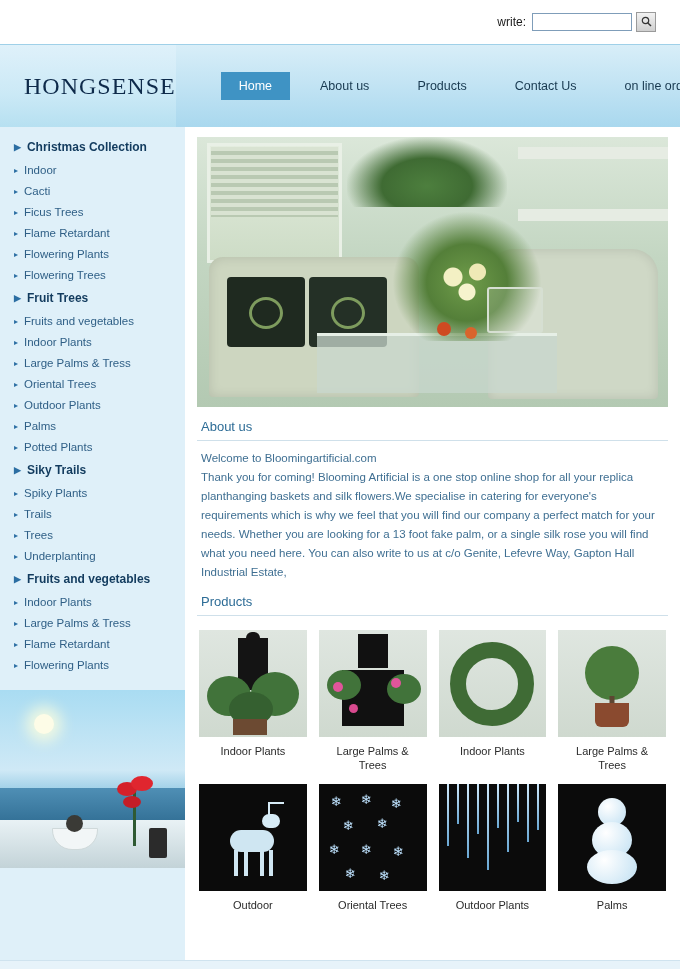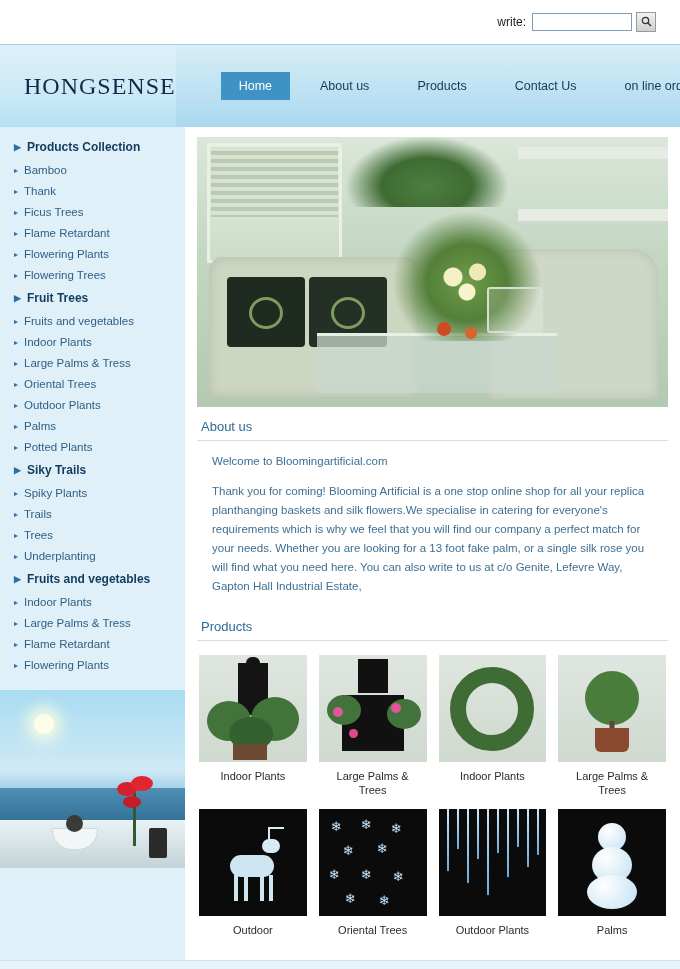--- a/index.html
+++ b/index.html
@@ -196,21 +196,21 @@
     padding: 12px 0 6px 4px;
     border-bottom: 1px solid #cfe0ea;
     margin-bottom: 8px;
   }
   .about-text {
     font-size: 11.5px;
     color: #3f6f92;
     line-height: 19px;
     padding: 0 4px;
   }
-  .about-text p { margin: 11px; }
+  .about-text p { margin: 0; }
 
   .prod-grid {
     display: grid;
     grid-template-columns: repeat(4, 1fr);
     gap: 8px 12px;
     padding: 6px 2px 0 2px;
   }
   .prod-cell { text-align: center; }
   .prod-img {
     width: 100%;
@@ -285,29 +285,29 @@
       <div class="nav-item">Contact Us</div>
       <div class="nav-item">on line order</div>
     </div>
   </div>
 
   <div class="body-wrap">
 
     <div class="sidebar">
       <div class="cat main">
           <span class="arrow">▶</span>
-          <span>Products Collection</span>
-        </div>
-      <div class="cat sub">
-          <span class="arrow">▸</span>
-          <span>Bamboo</span>
-        </div>
-      <div class="cat sub">
-          <span class="arrow">▸</span>
-          <span>Thank</span>
+          <span>Christmas Collection</span>
+        </div>
+      <div class="cat sub">
+          <span class="arrow">▸</span>
+          <span>Indoor</span>
+        </div>
+      <div class="cat sub">
+          <span class="arrow">▸</span>
+          <span>Cacti</span>
         </div>
       <div class="cat sub">
           <span class="arrow">▸</span>
           <span>Ficus Trees</span>
         </div>
       <div class="cat sub">
           <span class="arrow">▸</span>
           <span>Flame Retardant</span>
         </div>
       <div class="cat sub">

